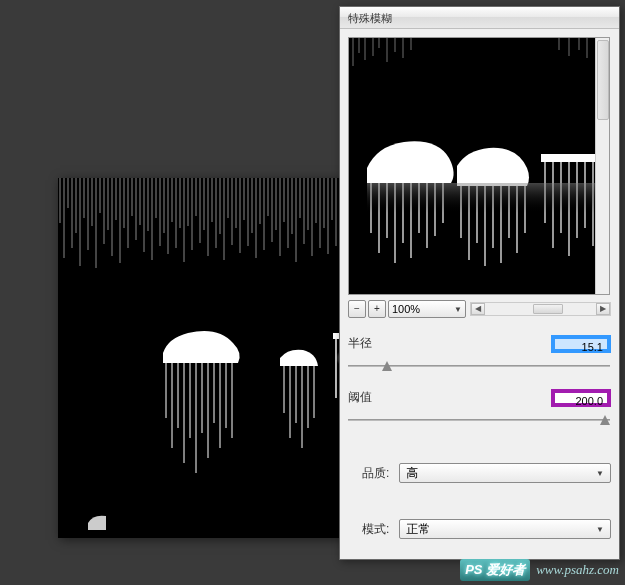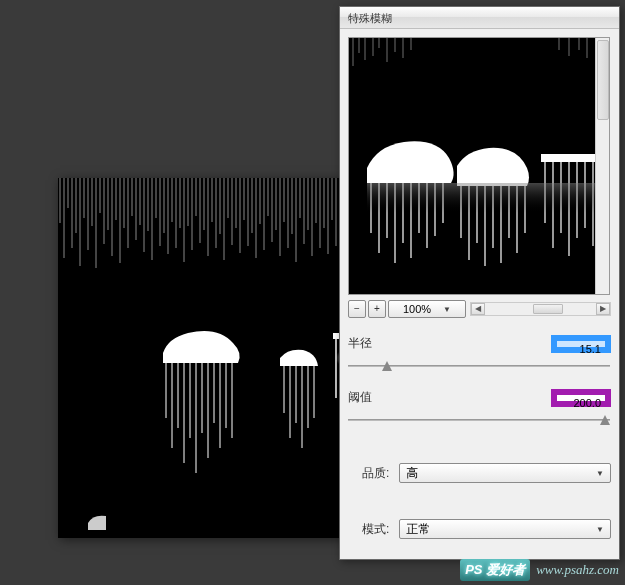--- a/index.html
+++ b/index.html
@@ -93,21 +93,21 @@
   cursor: pointer;
 }
 .zoom-select {
   width: 78px;
   height: 18px;
   background: linear-gradient(#fff,#e8e8e8);
   border: 1px solid #8a8a8a;
   border-radius: 2px;
   display: flex;
   align-items: center;
-  padding: 0 14px;
+  padding: 0 3px;
   font-size: 11px;
   justify-content: space-between;
 }
 .chev { font-size: 8px; color: #444; }
 .hscroll {
   flex: 1;
   height: 14px;
   background: #efefef;
   border: 1px solid #ccc;
   position: relative;
@@ -141,21 +141,21 @@
   display: flex;
   align-items: flex-start;
   justify-content: space-between;
   margin-top: 16px;
   height: 20px;
 }
 .label { color: #333; font-size: 12px; }
 .num-input {
   width: 60px;
   height: 18px;
-  border: 6px solid #a21caf;
+  border: 4px solid #a21caf;
   background: #fff;
   text-align: right;
   padding: 0 4px;
   font-size: 11px;
   line-height: 16px;
 }
 .num-input.selected { background: #cde6ff; border-color: #3399ff; }
 .slider {
   width: 262px;
   height: 14px;

